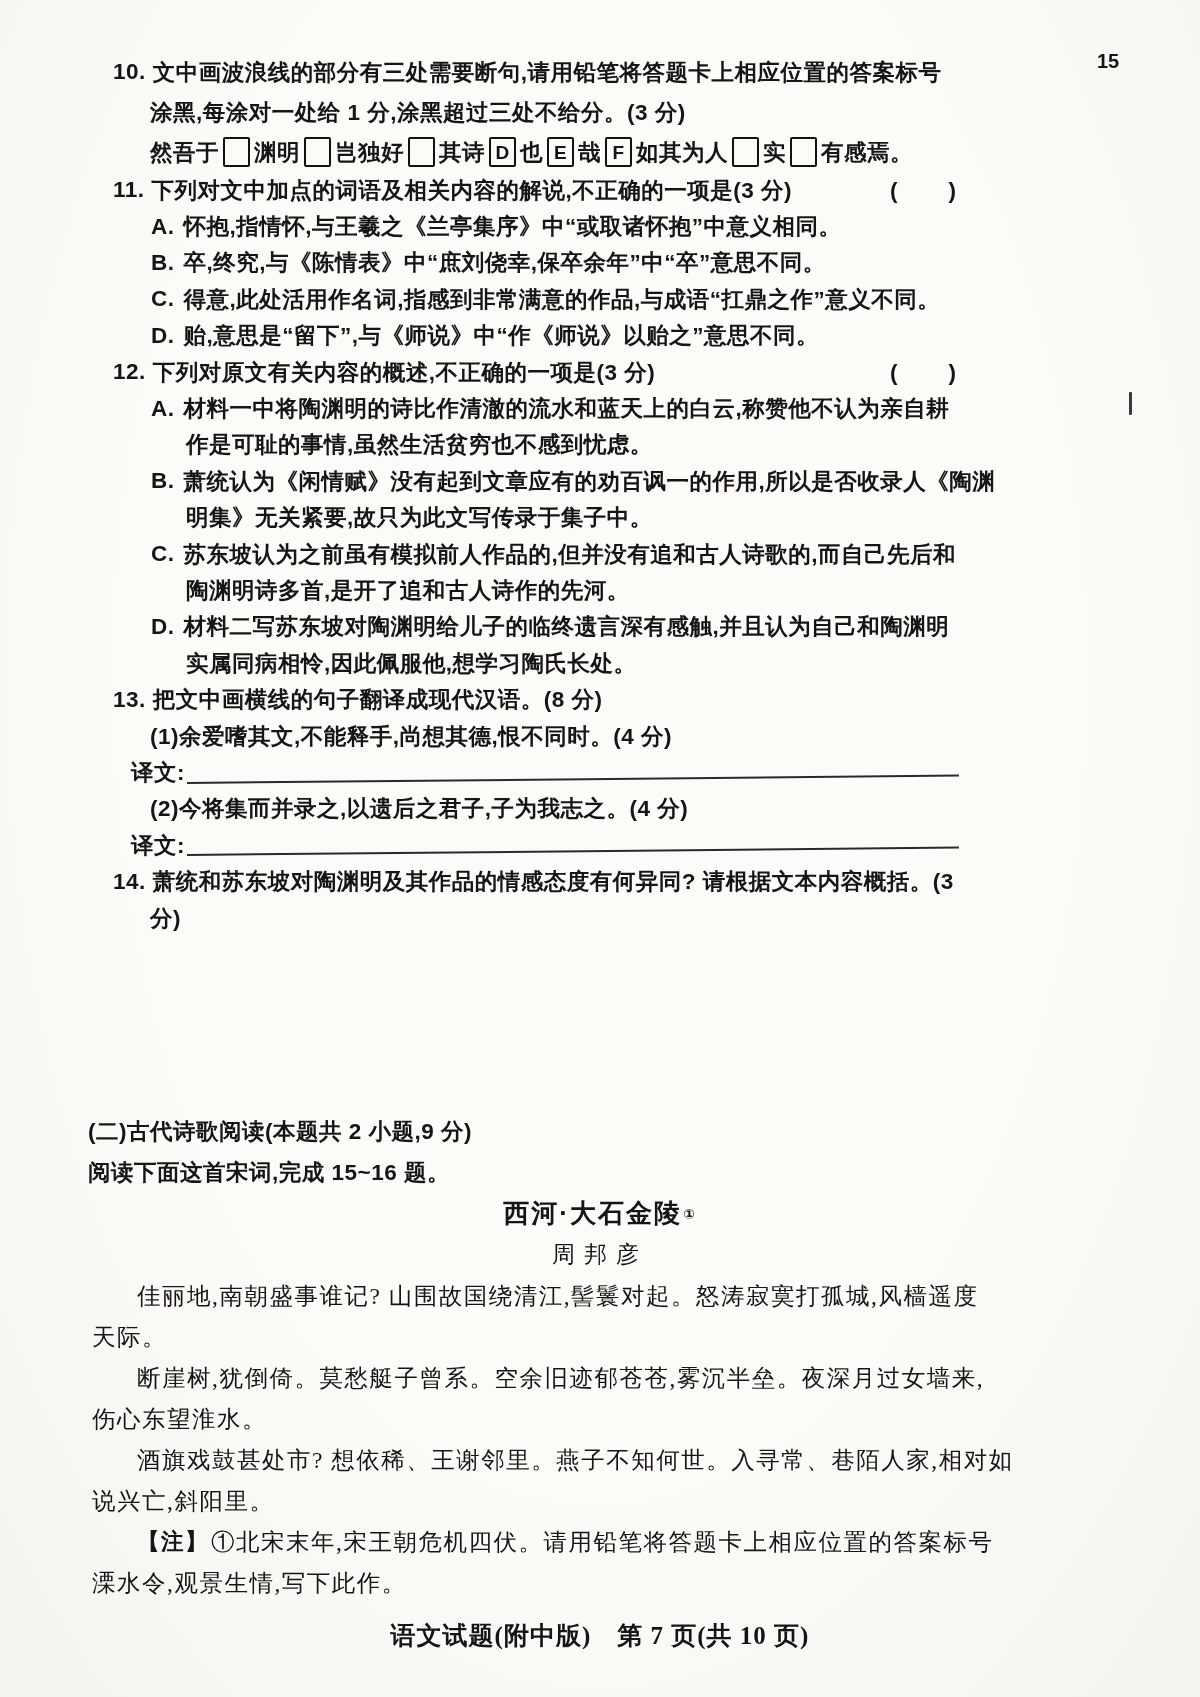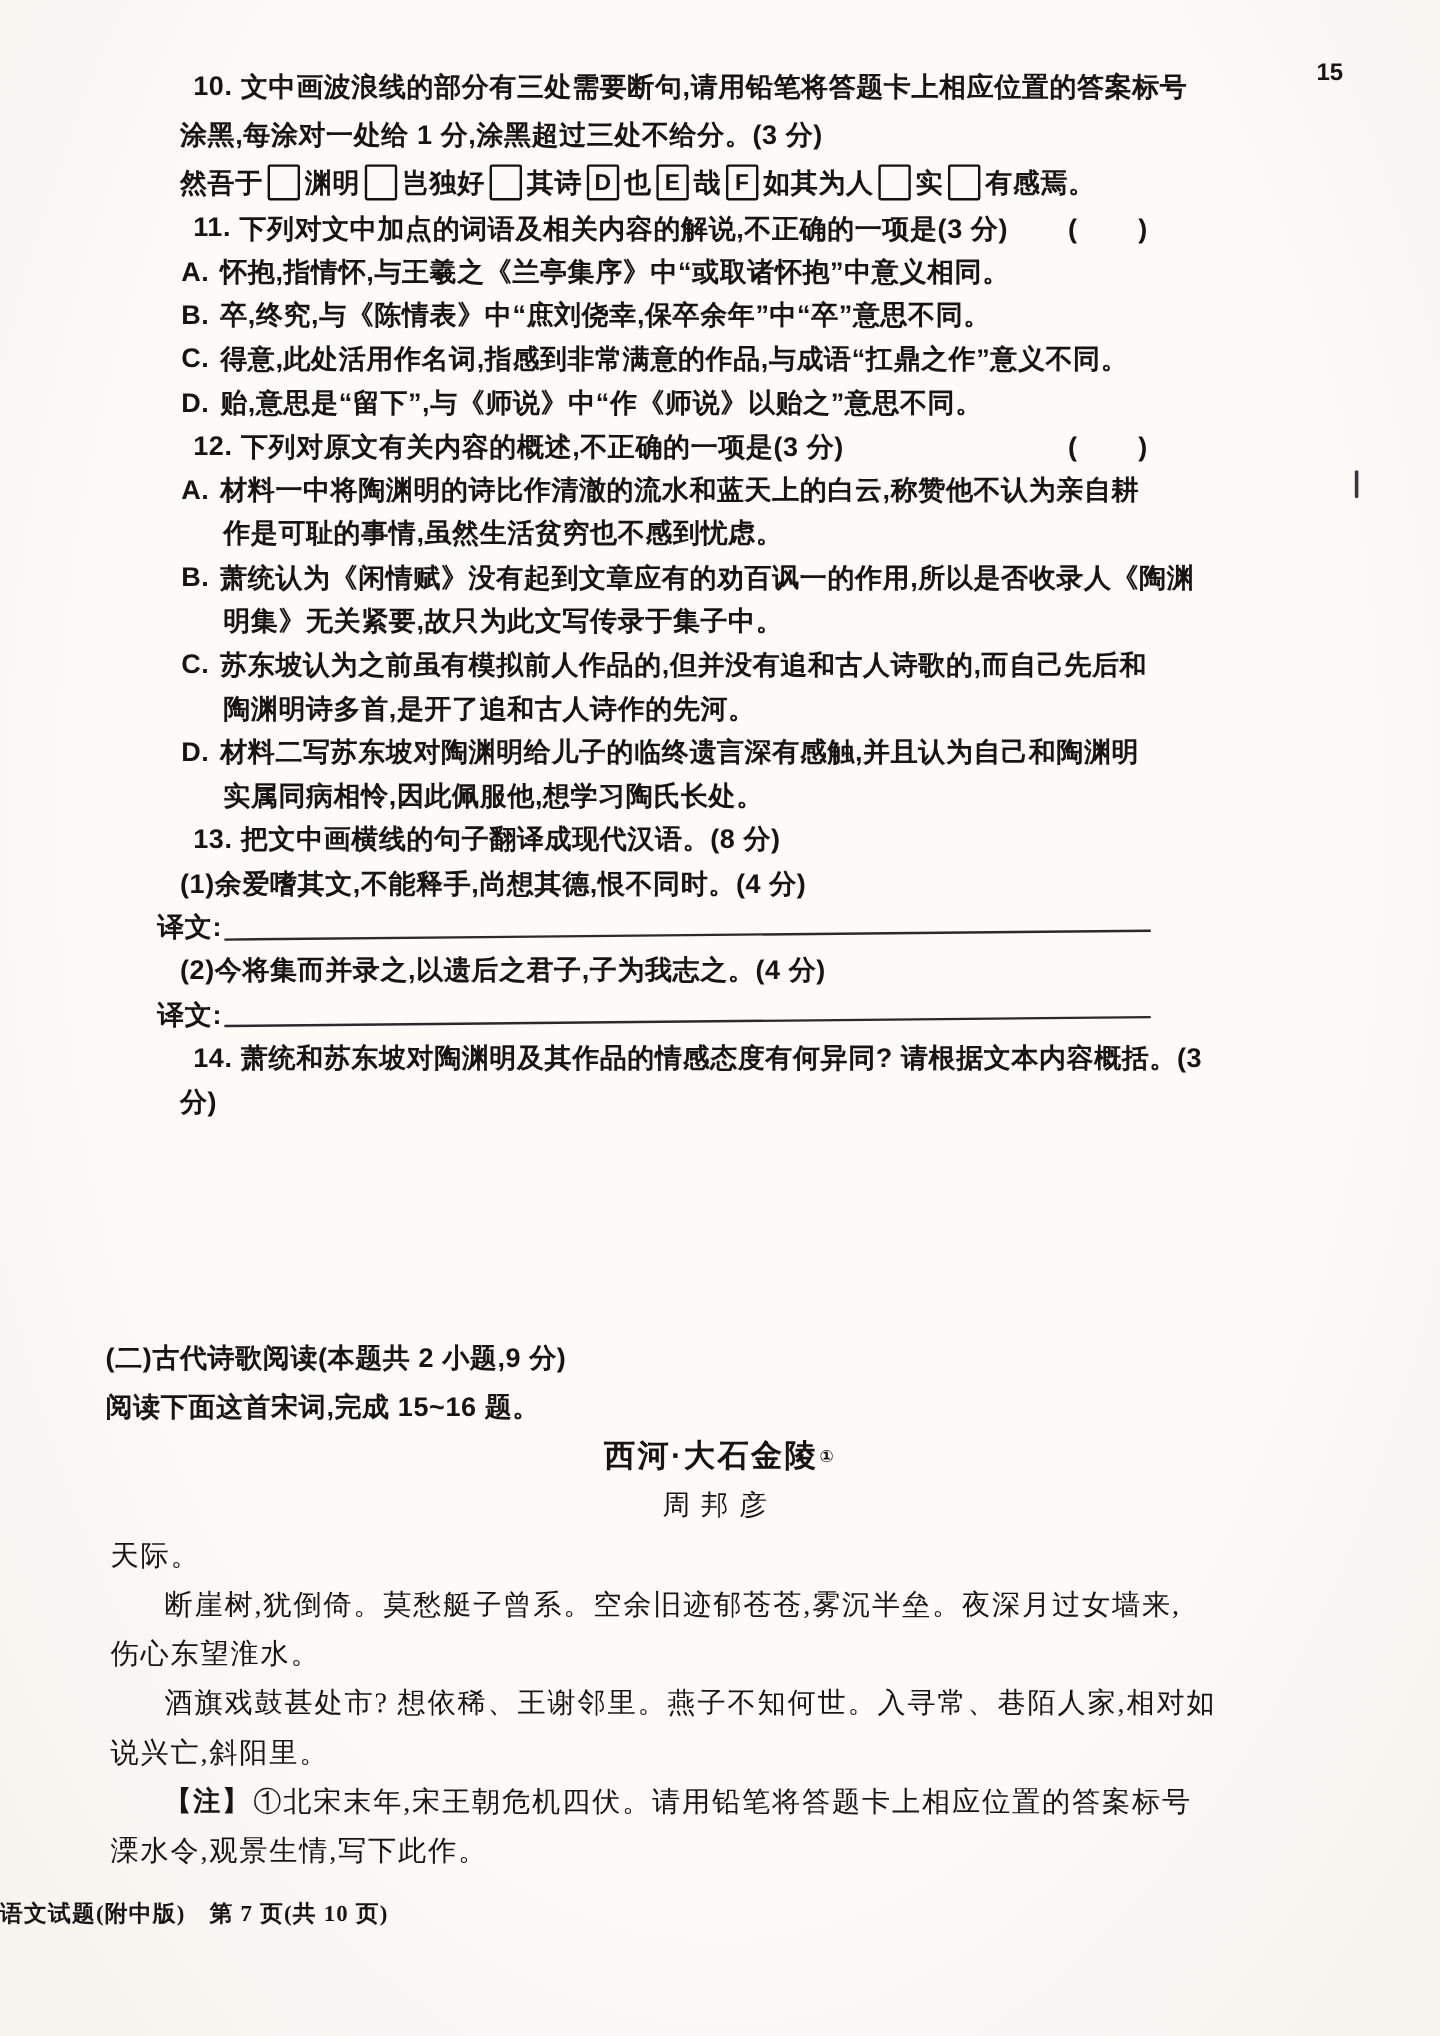--- a/index.html
+++ b/index.html
@@ -22,44 +22,44 @@
   .r36{height:36.4px;}
   .r41{height:41px;}
   .ind-q{padding-left:113px;}
   .ind-t{padding-left:150px;}
   .ind-o{padding-left:151px;}
   .ind-oc{padding-left:186px;}
   .ind-tr{padding-left:131px;}
   .ind-sec{padding-left:88px;}
   .ind-poem{padding-left:92px;}
   .ind-poem-first{padding-left:137px;}
-  .qnum{margin-right:7px;margin-left:48px;}
+  .qnum{margin-right:7px;}
   .olabel{margin-right:9px;}
   .bracket{position:absolute;left:890px;top:0;height:100%;display:flex;align-items:center;letter-spacing:2px;}
   .box{
     box-sizing:border-box;display:inline-flex;align-items:center;justify-content:center;
     min-width:27px;height:30px;border:2.5px solid #14120f;border-radius:2px;
     margin:0 4px;font-size:19px;line-height:1;background:transparent;
   }
   .blank{
     border-bottom:2.2px solid #2a2a2a;width:772px;height:20px;
     transform:rotate(-0.55deg);transform-origin:left bottom;
     margin-left:2px;align-self:flex-end;margin-bottom:7px;
   }
   .sec{margin-top:175px;}
   .p-serif{font-family:"Liberation Serif","DejaVu Serif",serif;font-weight:500;font-size:23.5px;letter-spacing:1.5px;}
   .center{justify-content:center;padding-left:0;}
   .title{font-size:26px;font-weight:700;letter-spacing:2px;}
   .title sup{font-size:14px;margin-left:1px;}
   .author{letter-spacing:9px;font-size:23px;}
   .note-label{font-weight:700;font-family:"Liberation Sans","DejaVu Sans",sans-serif;font-size:22.5px;margin-right:2px;}
   .footer{
-    margin-top:12px;
+    justify-content:center;margin-top:12px;
     font-family:"Liberation Serif","DejaVu Serif",serif;
-    font-weight:600;font-size:19px;letter-spacing:1px;
+    font-weight:600;font-size:25px;letter-spacing:1px;
   }
   .margin-num{position:absolute;left:1097px;top:50px;font-weight:700;font-size:20px;}
   .artifact{position:absolute;left:1129px;top:392px;width:3px;height:23px;background:#3a3a3a;border-radius:1px;}
 </style>
 </head>
 <body>
 
 <div class="page">
 
   <span class="margin-num">15</span>
@@ -184,20 +184,23 @@
       <span>阅读下面这首宋词,完成 15~16 题。</span>
     </div>
     <div class="ln r41 center title">
       <span>西河·大石金陵</span>
         <sup>①</sup>
     </div>
     <div class="ln r41 center p-serif author">
       <span>周邦彦</span>
     </div>
 
+    <div class="ln r41 p-serif ind-poem-first">
+      <span>佳丽地,南朝盛事谁记? 山围故国绕清江,髻鬟对起。怒涛寂寞打孤城,风樯遥度</span>
+    </div>
     <div class="ln r41 p-serif ind-poem">
       <span>天际。</span>
     </div>
     <div class="ln r41 p-serif ind-poem-first">
       <span>断崖树,犹倒倚。莫愁艇子曾系。空余旧迹郁苍苍,雾沉半垒。夜深月过女墙来,</span>
     </div>
     <div class="ln r41 p-serif ind-poem">
       <span>伤心东望淮水。</span>
     </div>
     <div class="ln r41 p-serif ind-poem-first">

